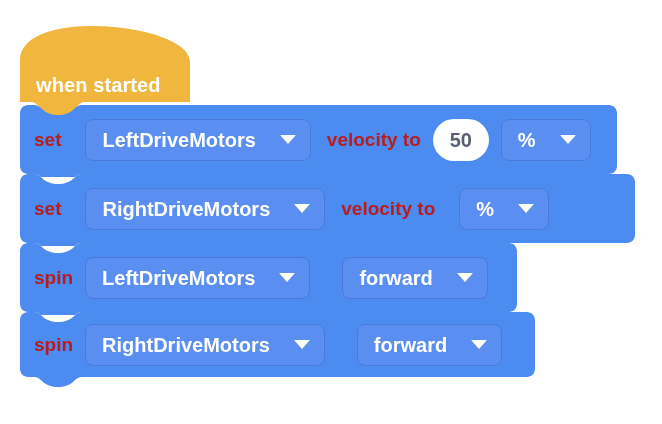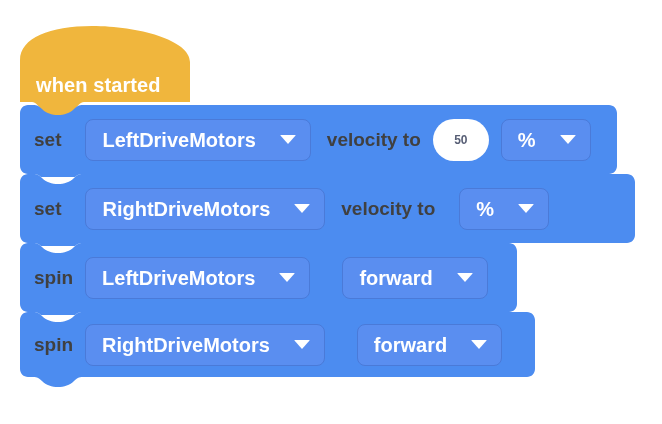--- a/index.html
+++ b/index.html
@@ -64,21 +64,21 @@
     font-weight: bold;
     color: #ffffff;
     letter-spacing: 0.1px;
     white-space: nowrap;
   }
 
   
   .blk-text {
     font-size: 19px;
     font-weight: bold;
-    color: #404040;
+    color: #b91c1c;
     white-space: nowrap;
     line-height: 1;
   }
 
   
   .field-dropdown {
     display: inline-flex;
     align-items: center;
     gap: 24px;
     height: 42px;
@@ -113,21 +113,21 @@
     justify-content: center;
     min-width: 56px;
     height: 42px;
     padding: 0 12px;
     border-radius: 21px;
     background: #ffffff;
     box-sizing: border-box;
     cursor: text;
   }
   .field-number .fn-value {
-    font-size: 12px;
+    font-size: 20px;
     font-weight: bold;
     color: #575e75;
     line-height: 1;
   }
 
   .gap-s { width: 12px; flex: 0 0 auto; }
   .gap-m { width: 16px; flex: 0 0 auto; }
   .gap-l { width: 24px; flex: 0 0 auto; }
   .gap-xl { width: 32px; flex: 0 0 auto; }
   .pad-left { width: 14px; flex: 0 0 auto; }

